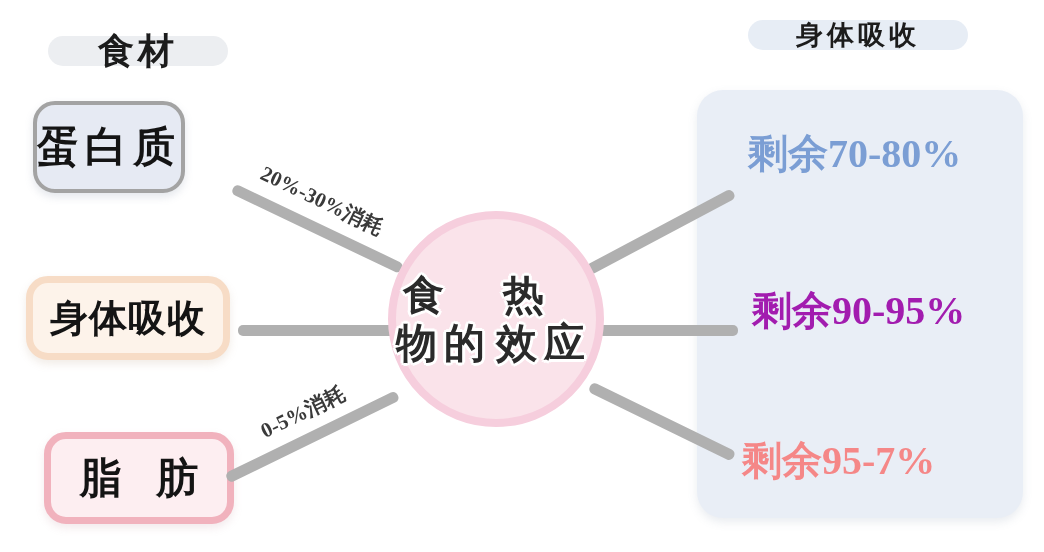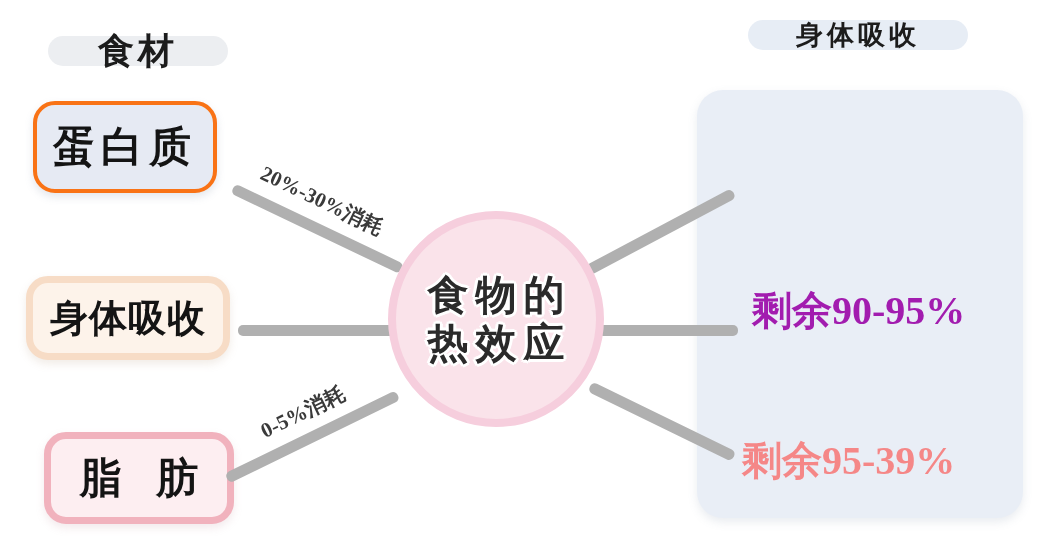--- a/index.html
+++ b/index.html
@@ -79,23 +79,23 @@
     align-items: center;
     justify-content: center;
     border-radius: 22px;
     font-size: 42px;
     font-weight: bold;
     color: #141414;
     white-space: nowrap;
     box-sizing: border-box;
   }
   #box-protein {
-    left: 33px;  top: 93px;  width: 184px; height: 92px;
+    left: 33px;  top: 93px;  width: 152px; height: 92px;
     background: #e6eaf3;
-    border: 4px solid #f97316;
+    border: 4px solid #a3a3a3;
     letter-spacing: 6px;
     box-shadow: 0 4px 9px rgba(120,135,160,0.20);
   }
   #box-carb {
     left: 26px;  top: 268px; width: 204px; height: 84px;
     background: #fdf3ea;
     border: 7px solid #f7dcc6;
     font-size: 38px;
     letter-spacing: 1px;
     box-shadow: 0 4px 9px rgba(180,150,120,0.18);
@@ -112,21 +112,20 @@
   
   #center-circle {
     position: absolute;
     left: 388px; top: 203px;
     width: 216px; height: 216px;
     border-radius: 50%;
     background: #fae3ea;
     border: 8px solid #f6cedd;
     box-sizing: border-box;
     display: flex;
-    flex-direction: column;
     align-items: center;
     justify-content: center;
     z-index: 3;
   }
   #center-circle .line {
     font-size: 41px;
     font-weight: bold;
     color: #2a2a2a;
     letter-spacing: 7px;
     text-indent: 7px;
@@ -207,16 +206,17 @@
   </div>
   <div id="box-fat" class="source-box">
     <span>脂 肪</span>
   </div>
 
   <div id="center-circle">
     <div class="line">食物的</div>
     <div class="line">热效应</div>
   </div>
 
+  <div id="val-protein" class="absorb-value">剩余70-80%</div>
   <div id="val-carb" class="absorb-value">剩余90-95%</div>
-  <div id="val-fat" class="absorb-value">剩余95-39%</div>
+  <div id="val-fat" class="absorb-value">剩余95-7%</div>
 
 </div>
 
 </body></html>

